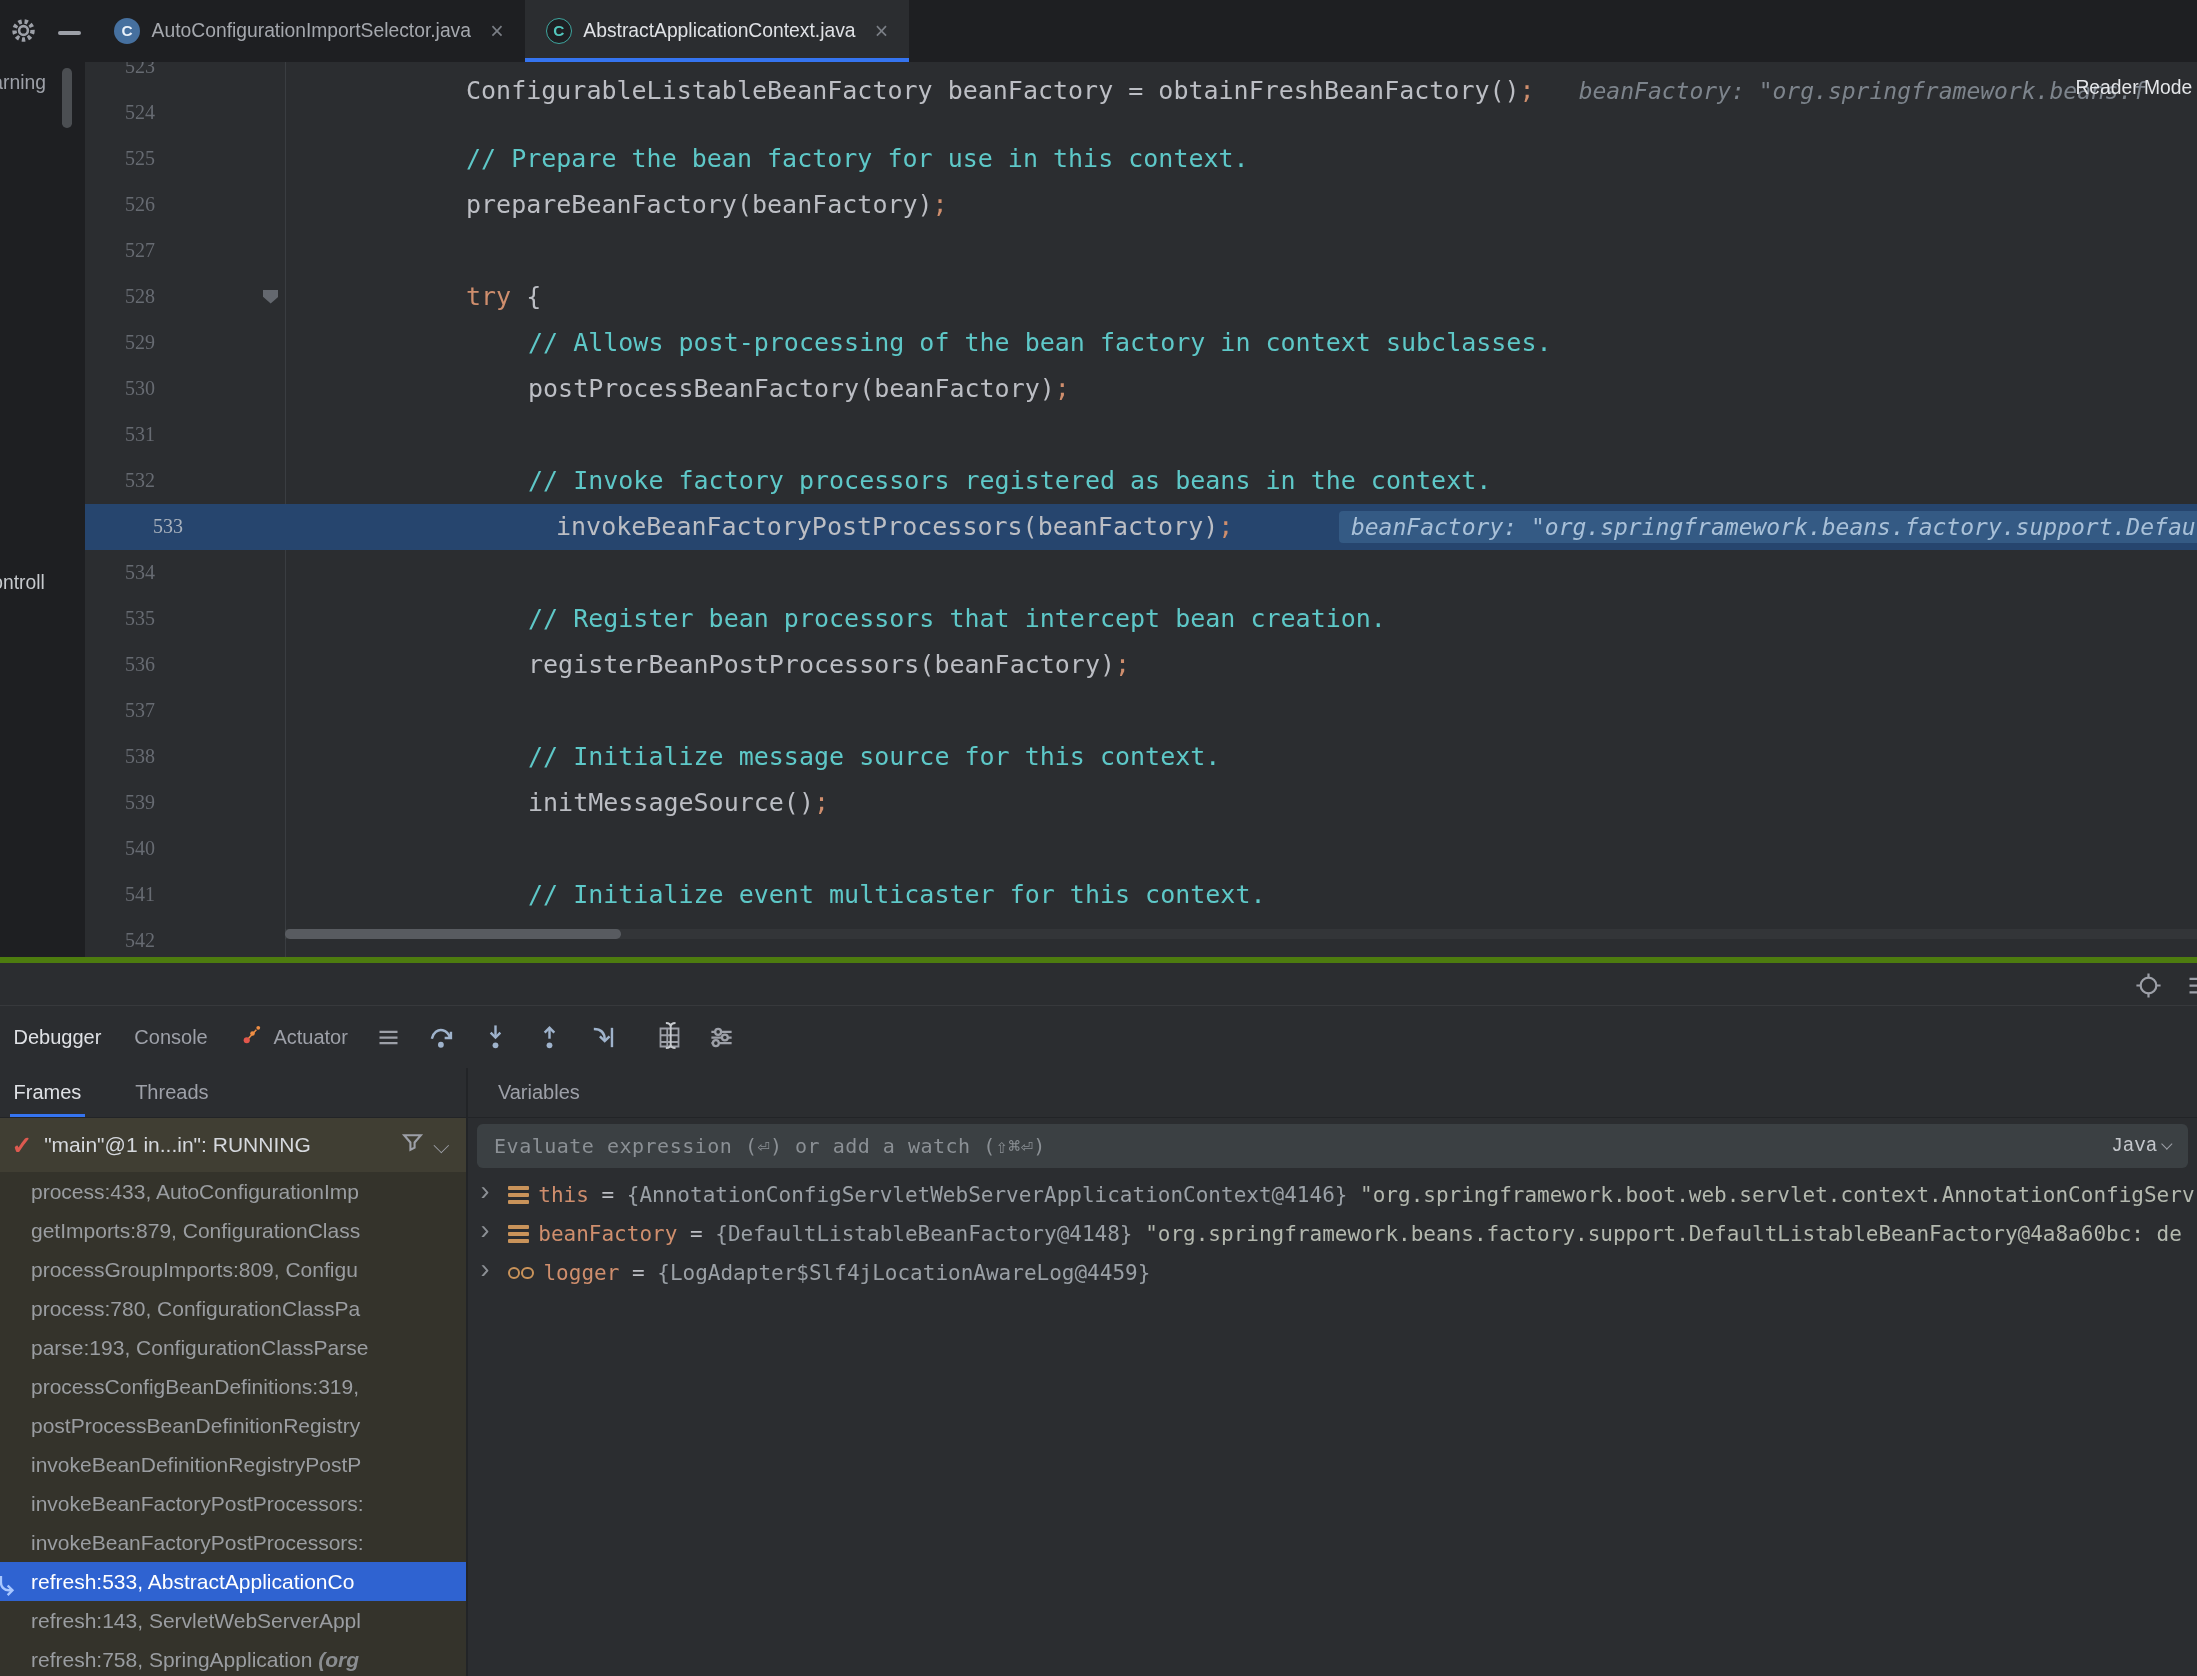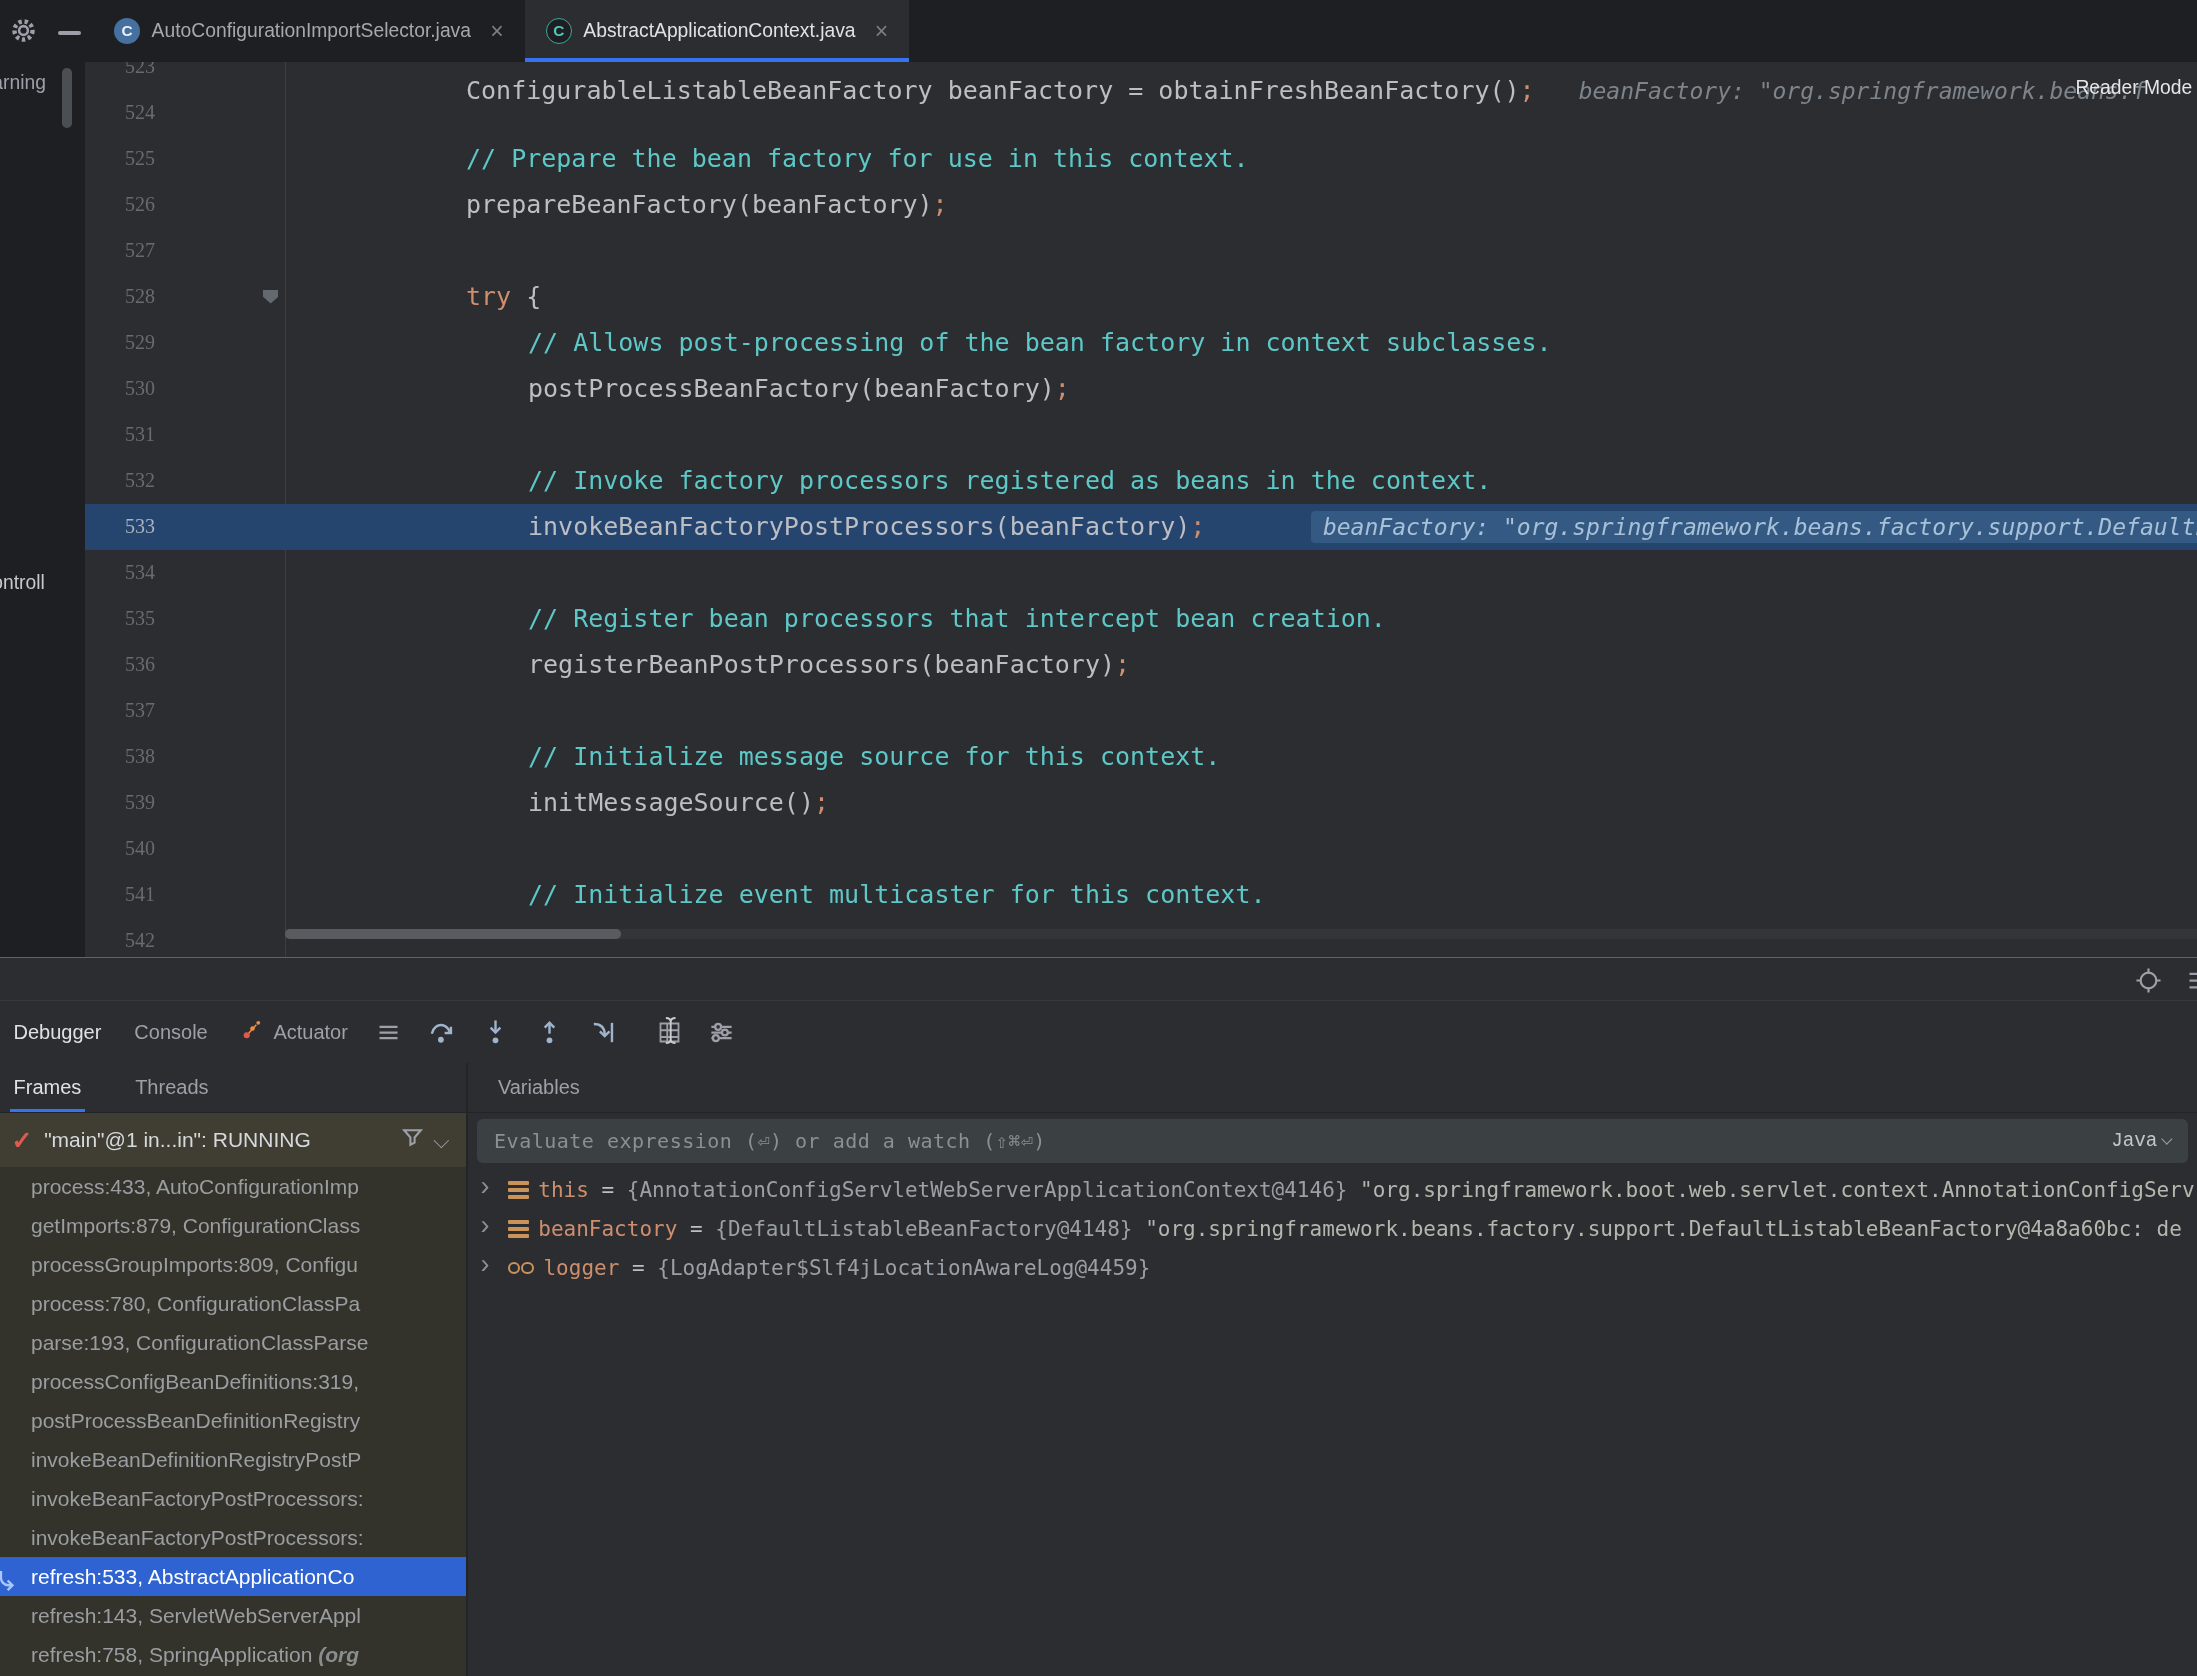--- a/index.html
+++ b/index.html
@@ -37,28 +37,28 @@
   .gut{flex:none;width:311px;position:relative;height:100%;}
   .fold{position:absolute;left:108px;top:16.4px;width:15.4px;height:13.5px;background:#6f737a;opacity:.85;
         clip-path:polygon(0 0,100% 0,100% 50%,50% 100%,0 50%);}
   .ct{font-family:"DejaVu Sans Mono",monospace;font-size:25px;color:#bcbec4;display:flex;align-items:center;white-space:pre;}
   .tok-comment{color:var(--comment,#5ec8c8);}
   .tok-kw{color:var(--keyword,#cf8e6d);}
   .tok-semi{color:var(--keyword,#cf8e6d);}
   .tok-plain{color:#bcbec4;}
   .hint{font-style:italic;font-size:23px;color:#7d848c;margin-left:44px;white-space:pre;}
   .cl.current{background:var(--exec-line,#26456e);}
-  .cl.current .ln{color:#a9b2bd;}
+  .cl.current .ln{color:#a9b2bd;margin-left:28px;}
   .cl.current .hint{margin-left:106px;background:#345a84;color:#a8c0d8;padding:2.9px 11.6px;border-radius:3.9px;}
   .reader-mode{position:absolute;top:14.5px;right:5.8px;font-size:19.3px;color:#e4e6e9;z-index:3;}
   .hscroll{position:absolute;left:200px;right:0;top:867px;height:9.7px;background:rgba(90,93,97,.18);z-index:3;}
   .hthumb{position:absolute;left:0;width:336px;height:9.7px;border-radius:4.8px;background:#585b60;}
 
   
-  .debug{position:absolute;left:0;top:957px;right:0;bottom:0;background:#2b2d30;border-top:1px solid #4d7c0f;
+  .debug{position:absolute;left:0;top:957px;right:0;bottom:0;background:#2b2d30;border-top:6px solid #4d7c0f;
          z-index:6;display:flex;flex-direction:column;}
   .dbg-sep{position:relative;height:43px;flex:none;border-bottom:1px solid #37393c;}
   .icon-target{position:absolute;right:35px;top:7.7px;}
   .icon-edge{position:absolute;right:-13.5px;top:8.7px;}
   .dbg-tabs{height:62px;flex:none;display:flex;align-items:center;padding-left:13.5px;font-size:20px;color:#9da0a8;position:relative;}
   .dbg-tabs-inner{display:flex;align-items:center;gap:33px;}
   .dbg-tab{display:flex;align-items:center;gap:9.7px;}
   .dbg-tab.active{color:#dfe1e5;}
   .dbg-toolbar{display:flex;align-items:center;gap:25px;margin-left:27px;}
   .tbtn{display:flex;align-items:center;justify-content:center;}

